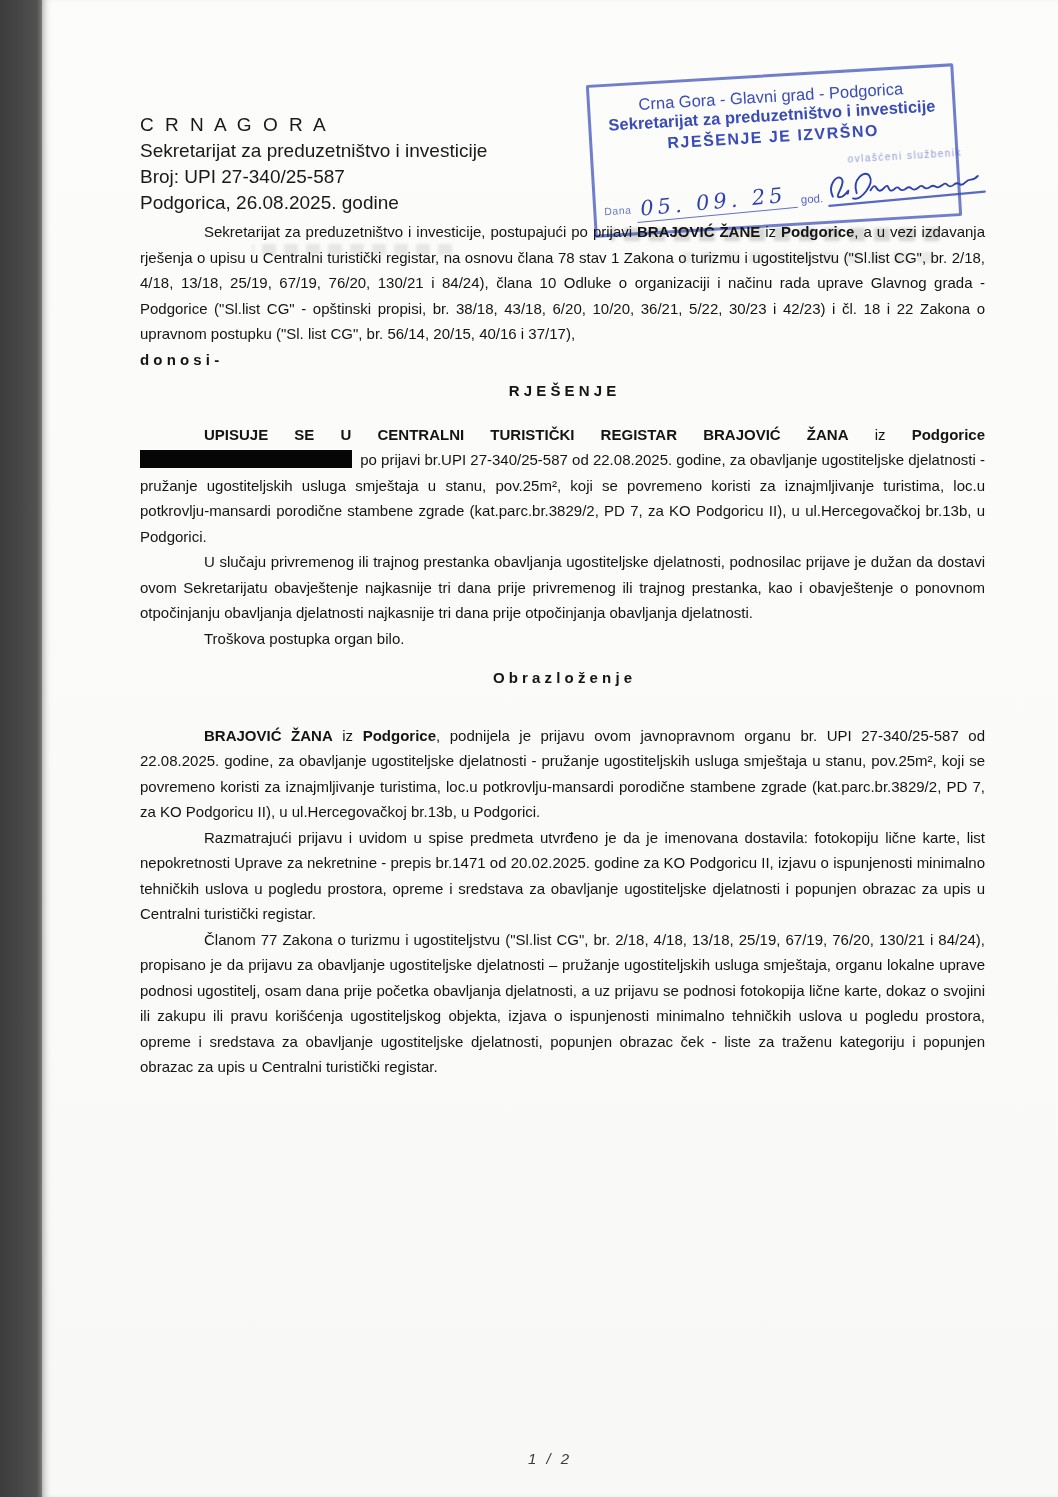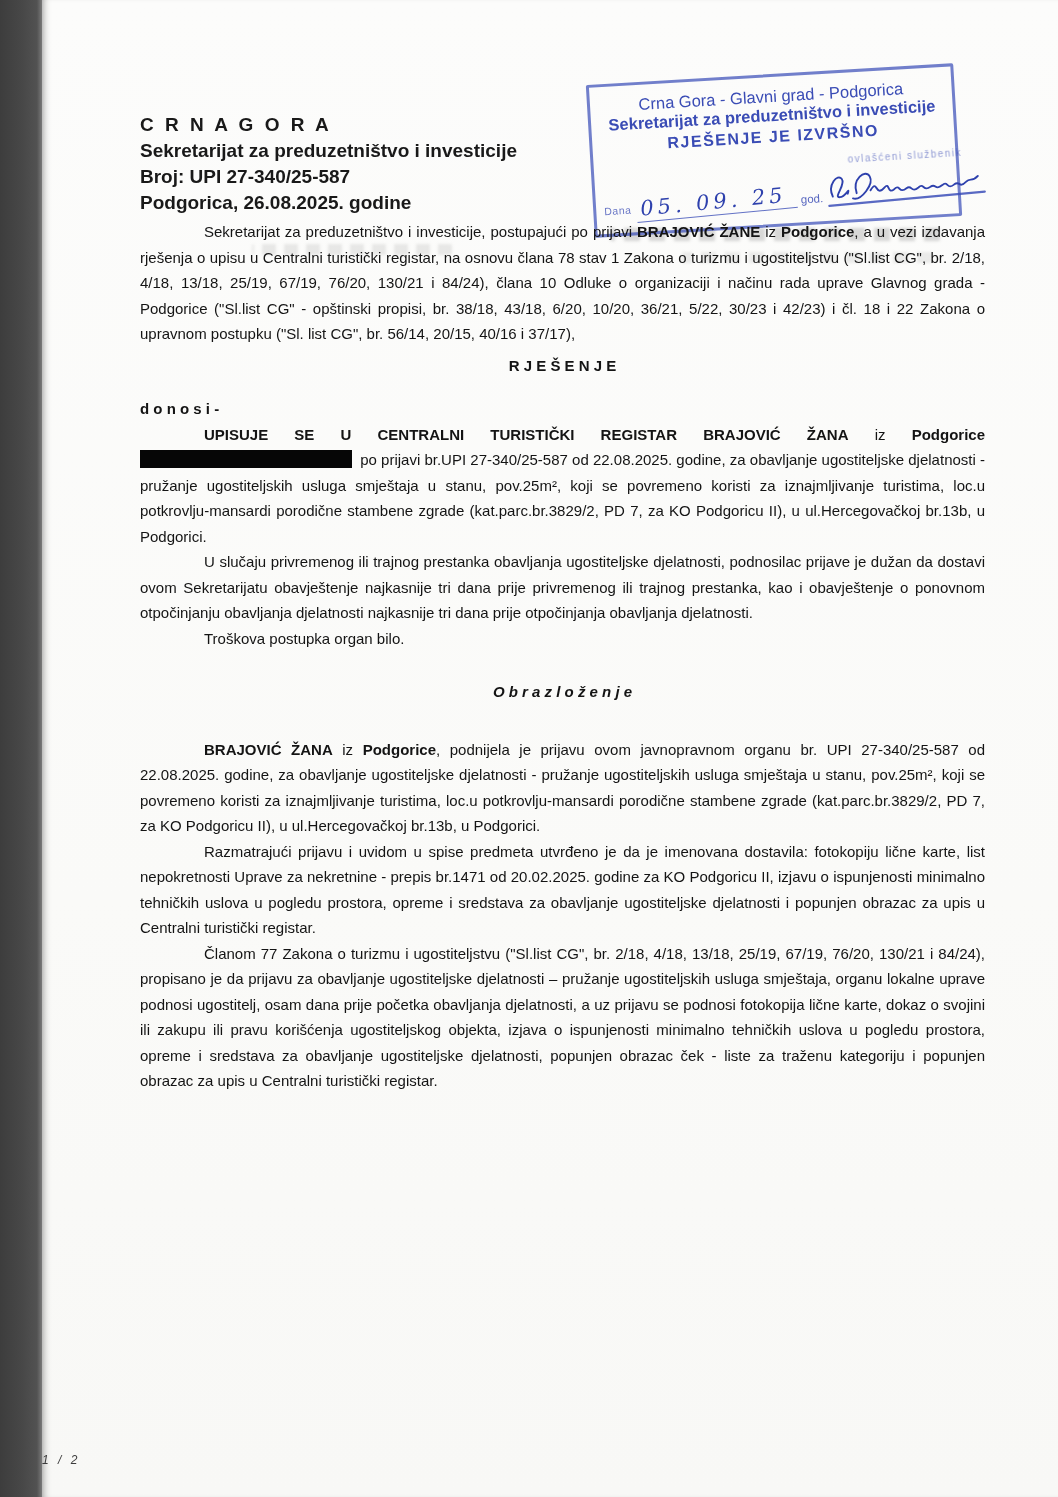--- a/index.html
+++ b/index.html
@@ -10,21 +10,21 @@
   .scan-band {
     position:absolute; left:0; top:0; bottom:0; width:42px;
     background:linear-gradient(90deg,#3d3d3d 0%,#484848 55%,#525252 88%,#7a7a7a 100%);
   }
   .paper {
     position:absolute; left:42px; top:0; right:0; bottom:0;
     background:linear-gradient(180deg,#fcfcfb 0%,#fafaf8 60%,#f8f8f6 100%);
     box-shadow: inset 7px 0 9px -7px rgba(0,0,0,.5);
   }
   .content { position:absolute; left:98px; right:73px; top:112px; }
-  .letterhead { font-size:19px; line-height:26px; color:#191919;font-weight:bold; }
+  .letterhead { font-size:19px; line-height:26px; color:#191919; }
   .lh-country { letter-spacing:3px; }
   .doc-body { margin-top:3px; font-size:15px; line-height:25.5px; color:#141414; }
   .para { text-align:justify; }
   .para.center { text-align:center; text-indent:0; }
   .para.indent { text-indent:64px; }
   .para.bold, .b { font-weight:bold; }
   .redact {
     display:inline-block; width:212px; height:18px; background:#060606;
     vertical-align:-3px; margin-right:4px;
   }
@@ -53,22 +53,22 @@
   .sig-svg { display:block; margin:1px auto 0; }
   
   .bleed { position:absolute; border-radius:2px; filter:blur(1.6px); transform:scaleX(-1); }
   .bleed.b1 { left:568px; top:228px; width:330px; height:13px;
     background:repeating-linear-gradient(90deg, rgba(120,120,120,.28) 0 16px, rgba(120,120,120,0) 16px 25px); }
   .bleed.b2 { left:210px; top:244px; width:200px; height:11px;
     background:repeating-linear-gradient(90deg, rgba(130,130,130,.16) 0 14px, rgba(130,130,130,0) 14px 22px); }
   .bleed.b3 { left:640px; top:252px; width:250px; height:11px;
     background:repeating-linear-gradient(90deg, rgba(130,130,130,.14) 0 15px, rgba(130,130,130,0) 15px 24px); }
   .page-number {
-    position:absolute; bottom:30px; left:0; right:0; text-align:left;
-    font-size:12px; font-style:italic; letter-spacing:3px; color:#3c3c3c;
+    position:absolute; bottom:30px; left:0; right:0; text-align:center;
+    font-size:15px; font-style:italic; letter-spacing:3px; color:#3c3c3c;
   }
 </style>
 </head>
 <body>
 
 <div class="page">
   <div class="scan-band"></div>
 
   <div class="paper">
 
@@ -99,26 +99,26 @@
     <div class="content">
       <div class="letterhead">
         <div class="lh-country">C R N A   G O R A</div>
         <div>Sekretarijat za preduzetništvo i investicije</div>
         <div>Broj: UPI 27-340/25-587</div>
         <div>Podgorica, 26.08.2025. godine</div>
       </div>
 
       <div class="doc-body">
           <div class="para indent"><span>Sekretarijat za preduzetništvo i investicije, postupajući po prijavi </span><span class="b">BRAJOVIĆ ŽANE</span><span> iz </span><span class="b">Podgorice</span><span>, a u vezi izdavanja rješenja o upisu u Centralni turistički  registar, na osnovu člana 78 stav 1 Zakona o turizmu i ugostiteljstvu ("Sl.list CG", br. 2/18, 4/18, 13/18, 25/19, 67/19, 76/20, 130/21 i 84/24), člana 10 Odluke o organizaciji i načinu rada uprave Glavnog grada - Podgorice ("Sl.list CG" - opštinski propisi, br. 38/18, 43/18, 6/20, 10/20, 36/21, 5/22, 30/23 i 42/23)  i čl. 18 i 22 Zakona o upravnom postupku ("Sl. list CG", br. 56/14, 20/15, 40/16 i 37/17),</span></div>
+          <div class="para bold"><span>d o n o s i -</span></div>
           <div class="para center bold" style="margin-top: 6px; margin-bottom: 18px;"><span>R J E Š E N J E</span></div>
-          <div class="para bold"><span>d o n o s i -</span></div>
           <div class="para indent"><span class="b">UPISUJE SE U CENTRALNI TURISTIČKI REGISTAR BRAJOVIĆ ŽANA</span><span> iz </span><span class="b">Podgorice</span><span> </span><span class="redact" style="width: 212px;"></span><span> po prijavi br.UPI 27-340/25-587 od 22.08.2025. godine, za obavljanje ugostiteljske djelatnosti - pružanje ugostiteljskih usluga smještaja u stanu, pov.25m², koji se povremeno koristi za iznajmljivanje turistima, loc.u potkrovlju-mansardi porodične stambene zgrade (kat.parc.br.3829/2, PD 7, za KO Podgoricu II), u ul.Hercegovačkoj br.13b, u Podgorici.</span></div>
           <div class="para indent"><span>U slučaju privremenog ili trajnog prestanka obavljanja ugostiteljske djelatnosti, podnosilac prijave je dužan da dostavi ovom Sekretarijatu obavještenje najkasnije tri dana prije privremenog ili trajnog prestanka, kao i obavještenje o ponovnom otpočinjanju obavljanja djelatnosti najkasnije tri dana prije otpočinjanja obavljanja djelatnosti.</span></div>
           <div class="para indent"><span>Troškova postupka organ bilo.</span></div>
-          <div class="para center bold" style="margin-top: 28px; margin-bottom: 32px; font-style: italic;"><span>O b r a z l o ž e n j e</span></div>
+          <div class="para center bold" style="margin-top: 14px; margin-bottom: 32px;"><span>O b r a z l o ž e n j e</span></div>
           <div class="para indent"><span class="b">BRAJOVIĆ ŽANA</span><span> iz </span><span class="b">Podgorice</span><span>, podnijela je prijavu ovom javnopravnom organu br. UPI 27-340/25-587 od 22.08.2025. godine, za obavljanje ugostiteljske djelatnosti - pružanje ugostiteljskih usluga smještaja u stanu, pov.25m², koji se povremeno koristi za iznajmljivanje turistima, loc.u potkrovlju-mansardi porodične stambene zgrade (kat.parc.br.3829/2, PD 7, za KO Podgoricu II), u ul.Hercegovačkoj br.13b, u Podgorici.</span></div>
           <div class="para indent"><span>Razmatrajući prijavu i uvidom u spise predmeta utvrđeno je da je imenovana dostavila: fotokopiju lične karte, list nepokretnosti Uprave za nekretnine - prepis br.1471 od 20.02.2025. godine za KO Podgoricu II, izjavu o ispunjenosti minimalno tehničkih uslova u pogledu prostora, opreme i sredstava za obavljanje ugostiteljske djelatnosti i popunjen obrazac za upis u Centralni turistički registar.</span></div>
           <div class="para indent"><span>Članom 77 Zakona o turizmu i ugostiteljstvu ("Sl.list CG", br. 2/18, 4/18, 13/18, 25/19, 67/19, 76/20, 130/21 i 84/24), propisano je da prijavu za obavljanje ugostiteljske djelatnosti – pružanje ugostiteljskih usluga smještaja, organu lokalne uprave podnosi ugostitelj, osam dana prije početka obavljanja djelatnosti, a uz prijavu se podnosi fotokopija lične karte, dokaz o svojini ili zakupu ili pravu korišćenja ugostiteljskog objekta, izjava o ispunjenosti minimalno tehničkih uslova u pogledu prostora, opreme i sredstava za obavljanje ugostiteljske djelatnosti, popunjen obrazac ček - liste za traženu kategoriju i popunjen obrazac za upis u Centralni turistički registar.</span></div>
         </div>
     </div>
 
     <div class="page-number">1 / 2</div>
   </div>
 </div>
 

